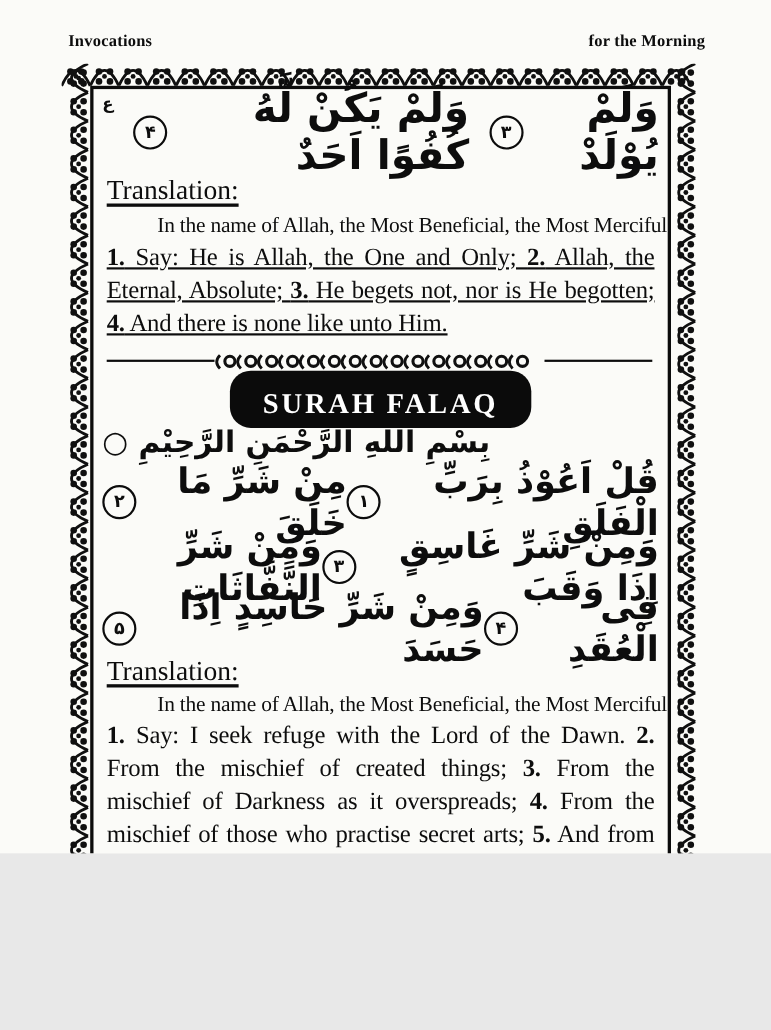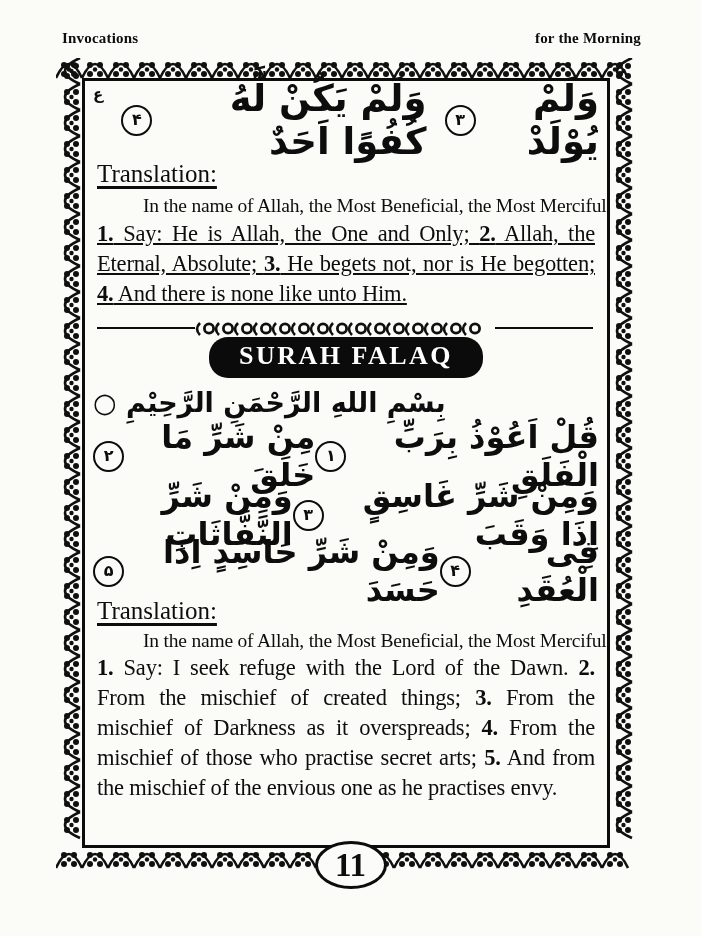--- a/index.html
+++ b/index.html
@@ -1,17 +1,17 @@
 <!DOCTYPE html>
 <html><head>
 <meta charset="utf-8">
 <style>
   html,body{margin:0;padding:0;background:#e8e8e8;}
   .page{
-    position:relative;width:701px;height:936px;margin:0 auto;
+    position:relative;width:701px;height:776px;margin:0 auto;
     background:#fbfbf8;color:#0d0d0d;overflow:hidden;
     font-family:"Liberation Serif",serif;
   }
   
   .running-header{position:absolute;top:30px;left:62px;right:60px;display:flex;justify-content:space-between;}
   .running-header span{font-weight:bold;font-size:15px;letter-spacing:.2px;}
   
   .band{position:absolute;}
   .band-top{left:56px;top:57px;}
   .band-bottom{left:56px;top:847px;}
@@ -46,21 +46,21 @@
   .bis-1{top:114px;} .bis-2{top:549px;}
   .trans-para{left:12px;right:12px;font-size:22.5px;line-height:30px;text-align:justify;letter-spacing:-.2px;}
   .para-1{top:138px;text-decoration:underline;} .para-2{top:572px;}
   
   .divider{top:238px;left:12px;right:14px;height:18px;}
   .divider .rule{position:absolute;left:0;right:0;top:8px;border-top:2.5px solid #0c0c0c;}
   .divider svg{position:absolute;left:50%;top:0;transform:translateX(-50%);background:#fbfbf8;}
   .banner-wrap{top:256px;left:0;right:0;text-align:center;}
   .banner{
     display:inline-block;background:#0b0b0b;color:#ffffff;border-radius:19px;
-    padding:4px 30px 7px;font-weight:bold;font-size:26px;letter-spacing:2.5px;
+    padding:15px 30px 7px;font-weight:bold;font-size:26px;letter-spacing:2.5px;
   }
   
   .page-number-badge{
     position:absolute;left:50%;top:841px;transform:translateX(-50%);
     width:66px;height:42px;background:#fbfbf8;border:3.5px solid #0c0c0c;border-radius:50%;
     display:flex;align-items:center;justify-content:center;
     font-weight:bold;font-size:33px;z-index:3;
   }
 </style>
 </head>

